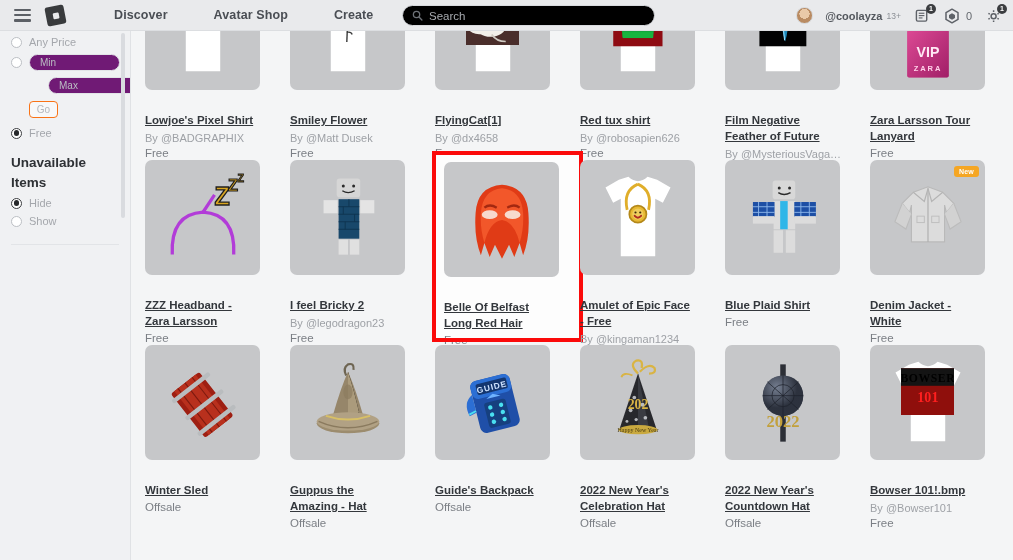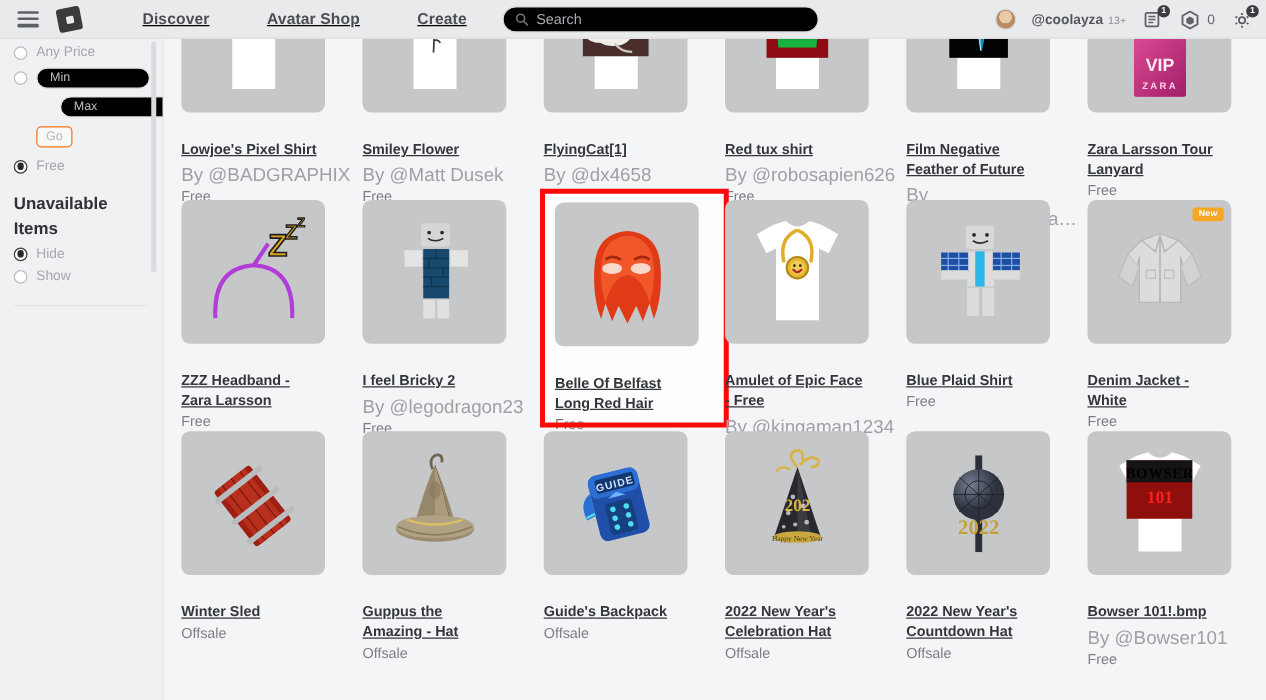--- a/index.html
+++ b/index.html
@@ -34,21 +34,21 @@
     border-radius: 2.5px;
     position: relative;
     cursor: pointer;
   }
   .rbx-logo::after {
     content: ""; position: absolute;
     width: 6px; height: 6px; background: #e9eaec;
     border-radius: 1px;
     top: 50%; left: 50%; transform: translate(-50%,-50%);
   }
-  .nav { display: flex; align-items: flex-end; margin-left: 26px; text-decoration: underline; }
+  .nav { display: flex; align-items: flex-end; margin-left: 26px; }
   .nav-item {
     font-size: 12.5px; font-weight: bold; color: #4a4e54;
     padding: 0 23px; cursor: pointer; white-space: nowrap;
     letter-spacing: .1px;
   }
   .search-wrap {
     position: absolute; left: 402px; top: 5px;
     width: 253px; height: 21px;
     background: #000000; border: 1px solid #d8dade;
     border-radius: 11px;
@@ -109,21 +109,21 @@
     flex: none; position: relative; cursor: pointer;
   }
   .radio.sel { border-color: #3b3d40; }
   .radio.sel::after {
     content: ""; position: absolute; inset: 1.7px;
     border-radius: 50%; background: #27292b;
   }
   .filter-label { font-size: 11px; color: #a4a7ac; margin-left: 7px; }
   .price-input {
     margin-left: 7px; width: 91px; height: 17px;
-    background: #000000; border: 1px solid #e2e4e7; border-radius: 9px;
+    background: #701a75; border: 1px solid #e2e4e7; border-radius: 9px;
     font-size: 10px; color: #b6b9be; padding-left: 10px;
     font-family: "Liberation Sans", sans-serif;
     outline: none;
   }
   .price-input::placeholder { color: #bbbec3; }
   .max-row { padding-left: 29px; margin-left: 19px; }
   .go-btn {
     margin-left: 29px; margin-top: 4px;
     width: 29px; height: 17px;
     border: 1px solid #f97316; border-radius: 4px;
@@ -174,21 +174,21 @@
     overflow: hidden;
     display: flex; align-items: center; justify-content: center;
   }
   .card-title {
     font-size: 11.5px; font-weight: bold; color: #33373c;
     line-height: 1.37; margin-top: 23px;
     width: 113px;
     word-wrap: break-word;
     text-decoration: underline;
   }
-  .card-by { font-size: 15px; color: #9ea1a6; margin-top: 2px; line-height: 1.3; }
+  .card-by { font-size: 11px; color: #9ea1a6; margin-top: 2px; line-height: 1.3; }
   .card-price { font-size: 11.5px; color: #7b7f85; margin-top: 2px; }
 
   .card.highlighted {
     outline: 4px solid #fb0a0a;
     outline-offset: -1px;
     background: #fdfdfd;
     padding: 8px 0 0 9px;
     width: 145px;
   }
 

